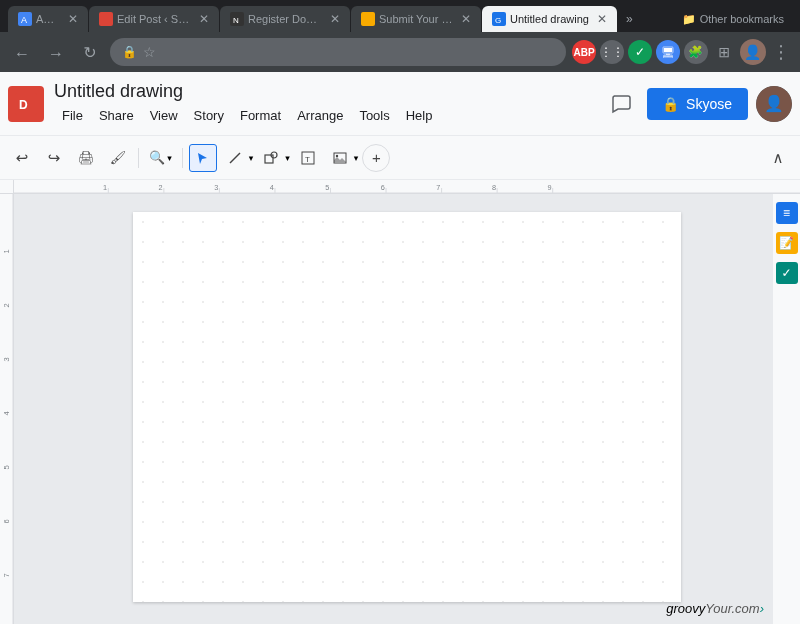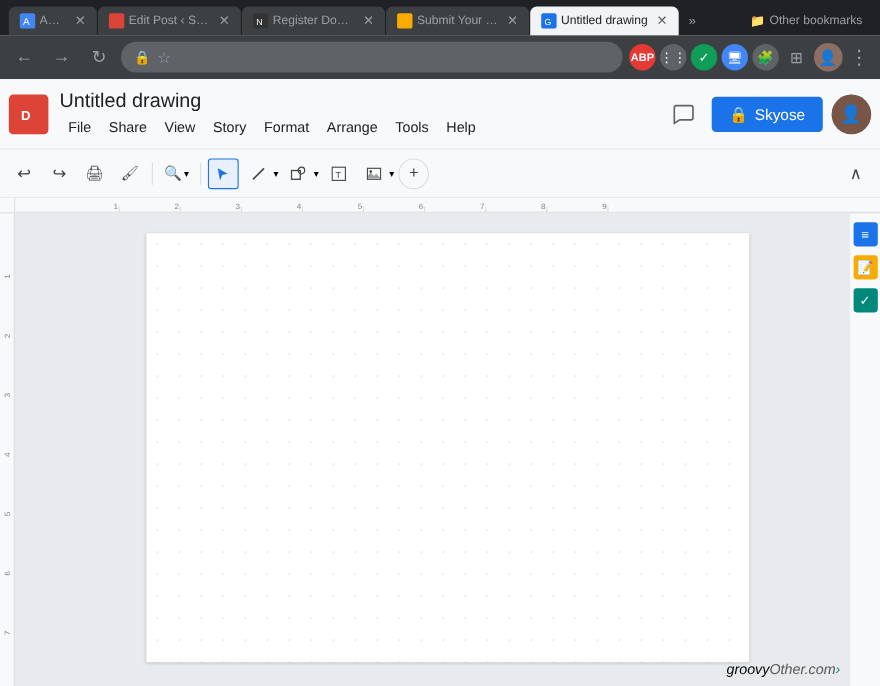--- a/index.html
+++ b/index.html
@@ -265,18 +265,18 @@
           <div style="width:100%;height:100%;position:absolute;top:0;left:0;background-image:radial-gradient(circle,#d0d0d0 1px,transparent 1px);background-size:20px 20px;opacity:0.4;"></div>
         </div>
 
         <div style="position:absolute;right:0;top:0;bottom:0;width:28px;background:#f8f9fa;border-left:1px solid #e8eaed;display:flex;flex-direction:column;align-items:center;padding-top:8px;gap:8px;">
           <div style="width:22px;height:22px;border-radius:3px;background:#1a73e8;display:flex;align-items:center;justify-content:center;cursor:pointer;color:white;font-size:12px;">≡</div>
           <div style="width:22px;height:22px;border-radius:3px;background:#f9ab00;display:flex;align-items:center;justify-content:center;cursor:pointer;color:white;font-size:12px;">📝</div>
           <div style="width:22px;height:22px;border-radius:3px;background:#00897b;display:flex;align-items:center;justify-content:center;cursor:pointer;color:white;font-size:12px;">✓</div>
         </div>
 
         <div style="position:absolute;bottom:10px;right:36px;font-size:13px;color:#555;font-style:italic;z-index:10;">
-          <span style="color:#000000;">groovy</span><span style="color:#555;">Other.com</span><span style="color:#00897b;">›</span>
+          <span style="color:#000000;">groovy</span><span style="color:#555;">Your.com</span><span style="color:#00897b;">›</span>
         </div>
       </div>
     </div>
   </div>
 </div>
 
 </body></html>

